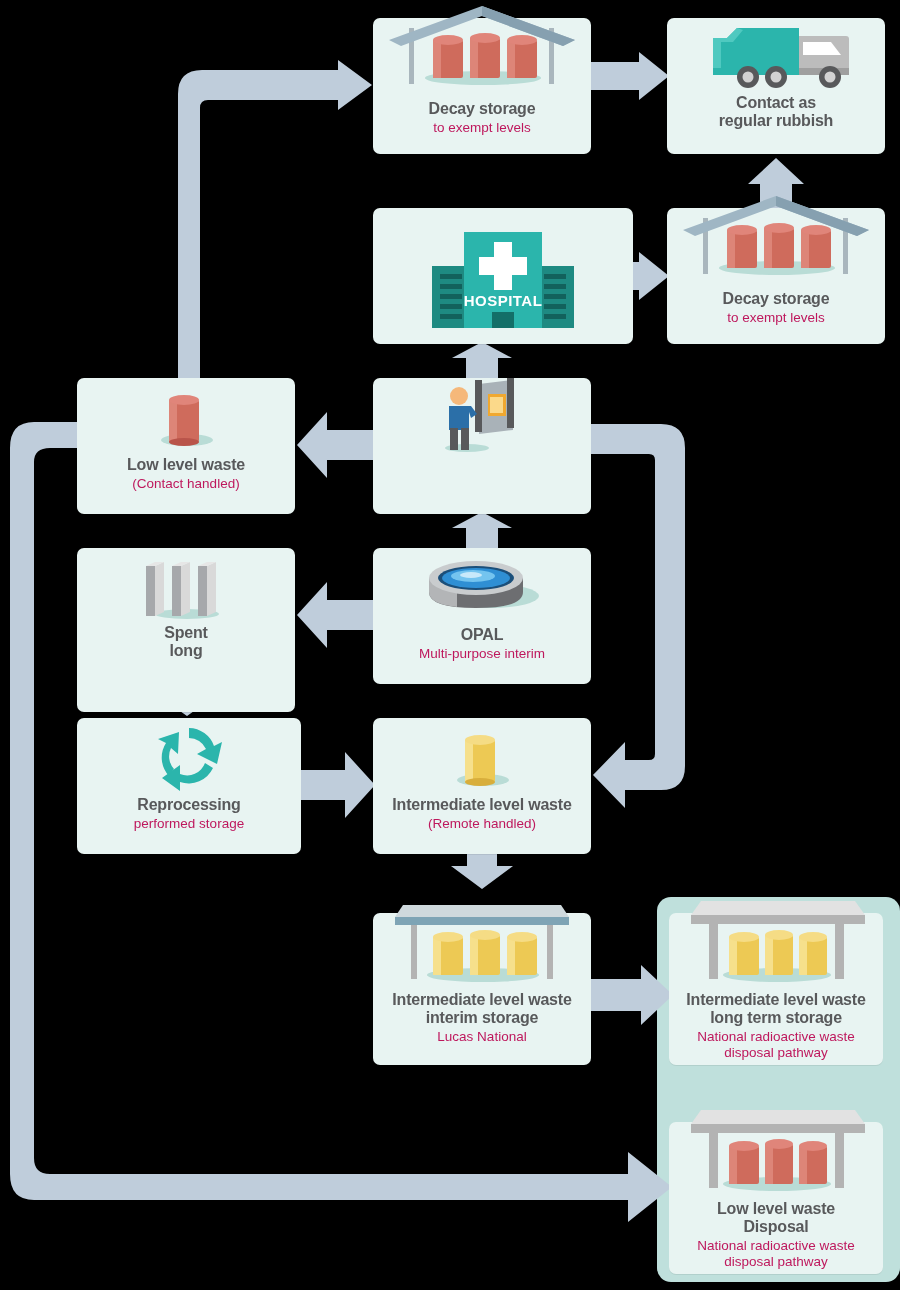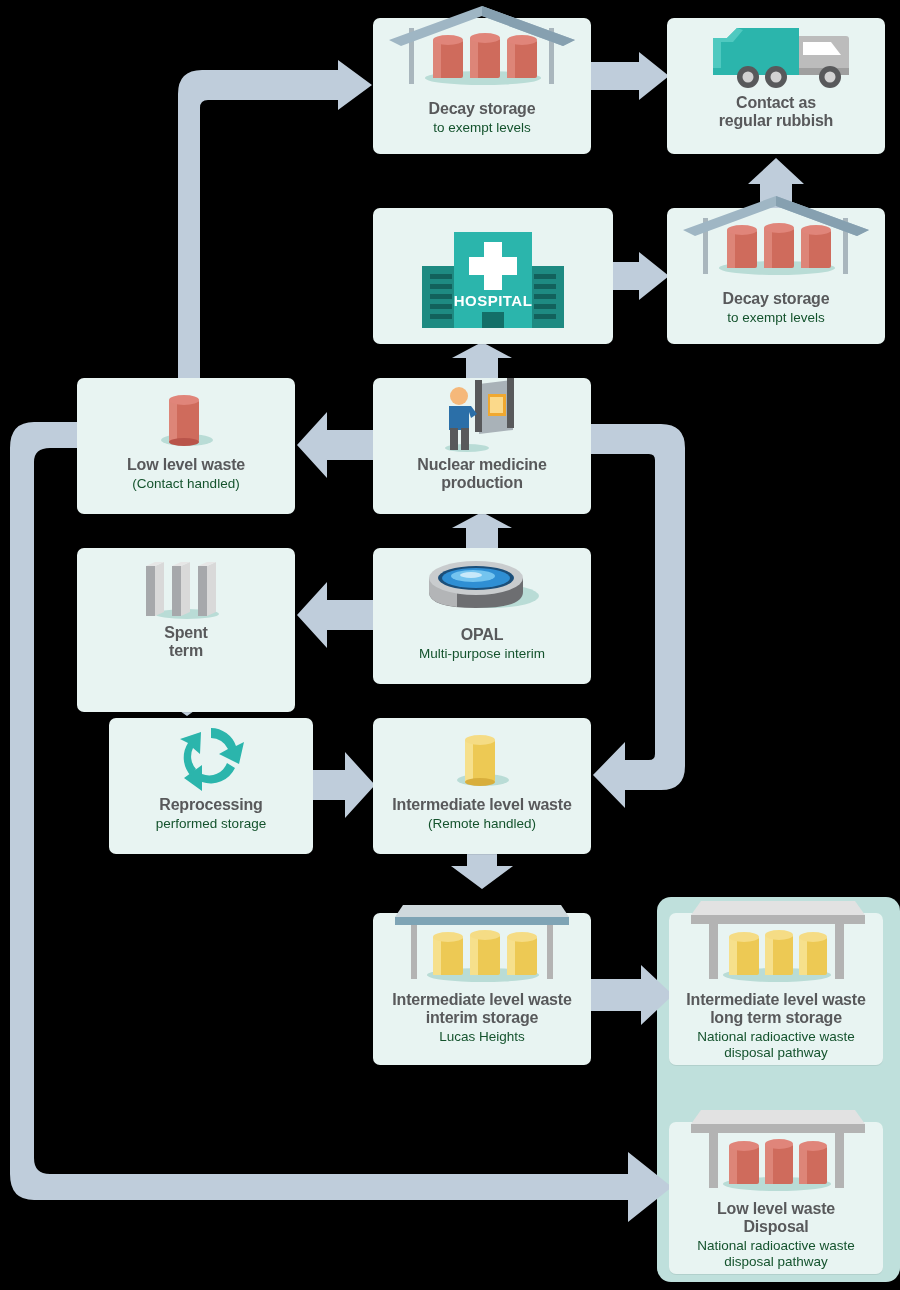--- a/index.html
+++ b/index.html
@@ -34,21 +34,21 @@
     padding: 0 6px;
   }
   .title {
     font-weight: bold;
     color: #58595b;
     font-size: 16px;
     line-height: 1.12;
     letter-spacing: -0.2px;
   }
   .subtitle {
-    color: #14532d;
+    color: #be185d;
     font-size: 13.5px;
     line-height: 1.2;
     margin-top: 2px;
   }
 
   
   .panel {
     position: absolute;
     background: #bfe0dc;
     border-radius: 14px;
@@ -198,21 +198,21 @@
         <circle cx="139" cy="55" r="11" fill="#58595b"></circle>
           <circle cx="139" cy="55" r="5.5" fill="#d2d2d2"></circle>
       </svg>
     </div>
     <div class="labels" style="margin-top:2px;">
       <div class="title">Contact as</div>
       <div class="title">regular rubbish</div>
     </div>
   </div>
 
-  <div class="node" style="left:373px; top:208px; width:240px; height:136px;">
+  <div class="node" style="left:373px; top:208px; width:260px; height:136px;">
     <div class="art" style="height:136px;">
       <svg width="150" height="112" viewBox="0 0 150 112" style="margin-bottom:8px;">
         <rect x="4" y="42" width="38" height="62" fill="#1e8a82"></rect>
         <rect x="108" y="42" width="38" height="62" fill="#1e8a82"></rect>
         <g fill="#12615c">
           <rect x="12" y="50" width="22" height="5"></rect>
             <rect x="12" y="60" width="22" height="5"></rect>
           <rect x="12" y="70" width="22" height="5"></rect>
             <rect x="12" y="80" width="22" height="5"></rect>
           <rect x="12" y="90" width="22" height="5"></rect>
@@ -281,24 +281,20 @@
         <rect x="48" y="2" width="7" height="52" fill="#58595b"></rect>
         <rect x="80" y="0" width="7" height="50" fill="#58595b"></rect>
         <rect x="61" y="16" width="18" height="22" fill="#f0a830"></rect>
         <rect x="63" y="19" width="13" height="16" fill="#fbd98a"></rect>
         <circle cx="32" cy="18" r="9" fill="#f5b87a"></circle>
         <path d="M22,28 L44,28 L50,36 L44,40 L42,34 L42,52 L22,52 Z" fill="#2b6fa8"></path>
         <rect x="23" y="50" width="8" height="22" fill="#58595b"></rect>
         <rect x="34" y="50" width="8" height="22" fill="#58595b"></rect>
       </svg>
     </div>
-    <div class="labels" style="margin-top:2px;">
-      <div class="title">Nuclear medicine</div>
-      <div class="title">production</div>
-    </div>
   </div>
 
   <div class="node" style="left:77px; top:548px; width:218px; height:164px;">
     <div class="art" style="height:76px;">
       <svg width="110" height="70" viewBox="0 0 110 70" style="margin-top:8px;">
         <ellipse cx="56" cy="60" rx="32" ry="5" fill="#b9dcd6"></ellipse>
         <g>
           <polygon points="24,12 33,8 33,58 24,62" fill="#d9d9d9"></polygon>
           <rect x="15" y="12" width="9" height="50" fill="#a6a8ab"></rect>
           <polygon points="15,12 24,8 33,8 24,12" fill="#e6e6e6"></polygon>
@@ -306,21 +302,21 @@
           <rect x="41" y="12" width="9" height="50" fill="#a6a8ab"></rect>
           <polygon points="41,12 50,8 59,8 50,12" fill="#e6e6e6"></polygon>
           <polygon points="76,12 85,8 85,58 76,62" fill="#d9d9d9"></polygon>
           <rect x="67" y="12" width="9" height="50" fill="#a6a8ab"></rect>
           <polygon points="67,12 76,8 85,8 76,12" fill="#e6e6e6"></polygon>
         </g>
       </svg>
     </div>
     <div class="labels" style="margin-top:0px;">
       <div class="title">Spent</div>
-      <div class="title">term</div>
+      <div class="title">long</div>
     </div>
   </div>
 
   <div class="node" style="left:373px; top:548px; width:218px; height:136px;">
     <div class="art" style="height:76px;">
       <svg width="130" height="72" viewBox="0 0 130 72" style="margin-top:12px;">
         <ellipse cx="74" cy="44" rx="48" ry="12" fill="#b9dcd6"></ellipse>
         <path d="M12,26 L12,40 Q12,56 59,56 Q106,56 106,40 L106,26 Z" fill="#6d6e71"></path>
         <path d="M12,26 L12,40 Q12,52 40,55 L40,28 Z" fill="#b3b5b7"></path>
         <ellipse cx="59" cy="26" rx="47" ry="17" fill="#c9ccce"></ellipse>
@@ -329,21 +325,21 @@
         <ellipse cx="56" cy="24" rx="22" ry="6" fill="#74c4ef"></ellipse>
         <ellipse cx="54" cy="23" rx="11" ry="3" fill="#c8e9fa"></ellipse>
       </svg>
     </div>
     <div class="labels" style="margin-top:2px;">
       <div class="title">OPAL</div>
       <div class="subtitle">Multi-purpose interim</div>
     </div>
   </div>
 
-  <div class="node" style="left:77px; top:718px; width:204px; height:136px;margin-left:32px;">
+  <div class="node" style="left:77px; top:718px; width:224px; height:136px;">
     <div class="art" style="height:76px;">
       <svg width="84" height="76" viewBox="0 0 84 76" style="margin-top:8px;">
         <g fill="#2bb5ac">
           <path d="M42,10 A27,27 0 0,1 67,28 L75,24 L70,46 L50,36 L59,31 A19,19 0 0,0 42,20 Z"></path>
           <path d="M66,50 A27,27 0 0,1 33,64 L33,73 L15,60 L33,47 L33,56 A19,19 0 0,0 58,45 Z"></path>
           <path d="M22,58 A27,27 0 0,1 19,25 L11,21 L32,14 L31,36 L24,30 A19,19 0 0,0 27,51 Z"></path>
         </g>
       </svg>
     </div>
     <div class="labels" style="margin-top:2px;">
@@ -385,21 +381,21 @@
           <ellipse cx="98" cy="40" rx="15" ry="5" fill="#f5dc85"></ellipse>
           <rect x="120" y="42" width="30" height="38" rx="2" fill="#edc954"></rect>
           <rect x="120" y="42" width="8" height="38" fill="#f6e08c"></rect>
           <ellipse cx="135" cy="42" rx="15" ry="5" fill="#f5dc85"></ellipse>
         </g>
       </svg>
     </div>
     <div class="labels" style="margin-top:2px;">
       <div class="title">Intermediate level waste</div>
       <div class="title">interim storage</div>
-      <div class="subtitle">Lucas Heights</div>
+      <div class="subtitle">Lucas National</div>
     </div>
   </div>
 
   <div class="node" style="left:669px; top:913px; width:214px; height:152px; z-index:6;">
     <div class="art" style="height:76px;">
       <svg width="186" height="92" viewBox="0 0 186 92" style="position:absolute;top:-18px;left:14px;">
         <rect x="26" y="22" width="9" height="62" fill="#b3b3b3"></rect>
         <rect x="152" y="22" width="9" height="62" fill="#b3b3b3"></rect>
         <polygon points="18,6 172,6 182,20 8,20" fill="#e2e2e2"></polygon>
         <rect x="8" y="20" width="174" height="9" fill="#b3b3b3"></rect>

